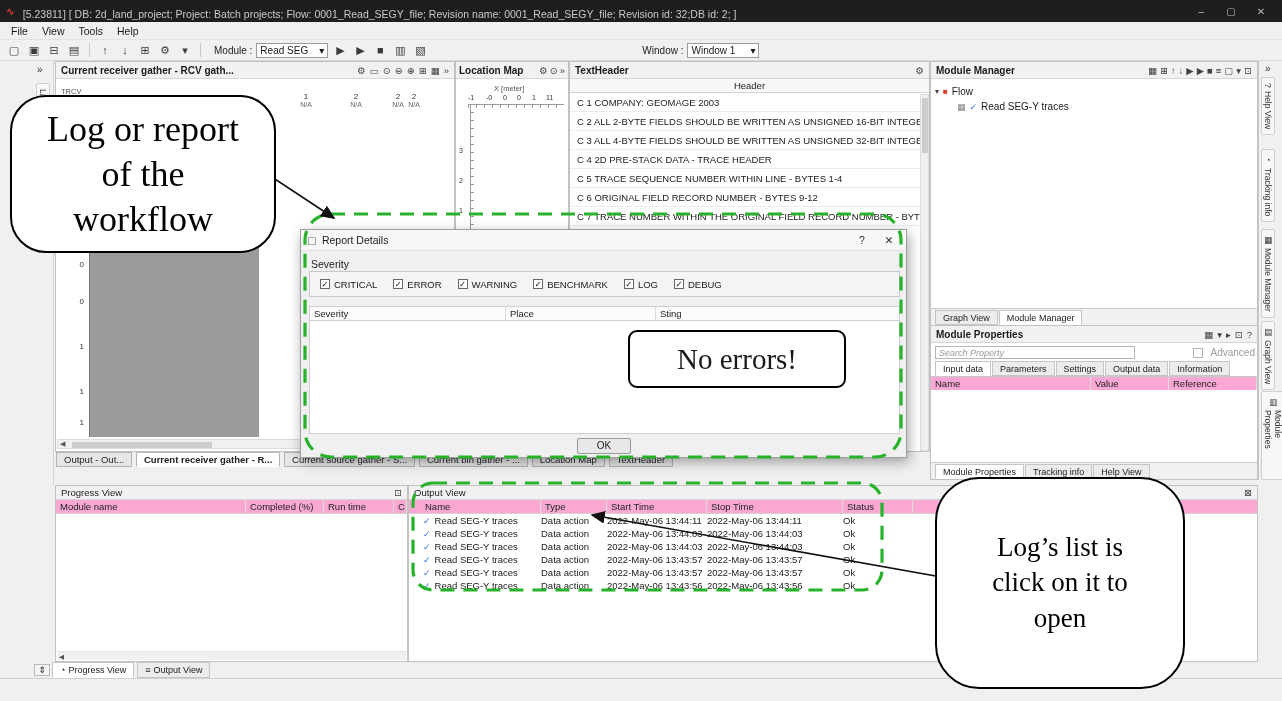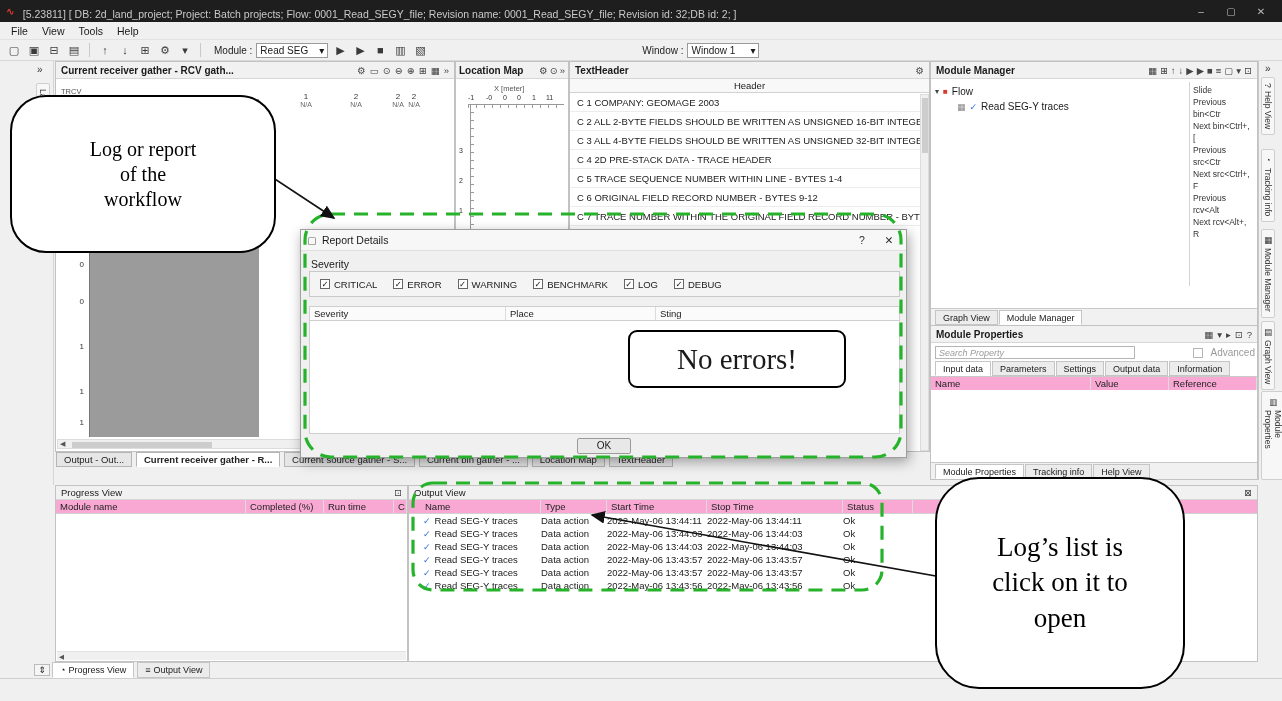--- a/index.html
+++ b/index.html
@@ -256,29 +256,20 @@
     <span style="font-size:8px;color:#444;">▾</span>
     <span style="color:var(--red);font-size:8px;">■</span>
     <span style="font-size:10px;">Flow</span>
   </div>
   <div class="abs" style="left:26px;top:39px;display:flex;align-items:center;gap:4px;">
     <span style="color:#888;font-size:9px;">▦</span>
     <span class="bluechk" style="margin:0;">✓</span>
     <span style="font-size:10px;">Read SEG-Y traces</span>
   </div>
 
-  <div class="abs" style="left:258px;top:20px;width:64px;height:204px;border-left:1px solid #d5d5d5;padding:2px 3px;font-size:8.5px;color:#333;line-height:12px;background:#fff;">
-    <div>Slide</div>
-    <div>Previous bin&lt;Ctr</div>
-    <div>Next bin&lt;Ctrl+, [</div>
-    <div>Previous src&lt;Ctr</div>
-    <div>Next src&lt;Ctrl+, F</div>
-    <div>Previous rcv&lt;Alt</div>
-    <div>Next rcv&lt;Alt+, R</div>
-  </div>
 
   <div class="abs" style="left:0;top:246px;width:326px;height:17px;background:#f1f1f1;border-top:1px solid #c9c9c9;padding-left:4px;display:flex;align-items:flex-end;">
     <span class="tabsm">Graph View</span>
     <span class="tabsm active">Module Manager</span>
   </div>
 </div>
 
 <div class="panel" style="left:930px;top:325px;width:328px;height:155px;">
   <div class="phead">
     <span class="ptitle">Module Properties</span>
@@ -493,21 +484,21 @@
     <marker id="ah" markerWidth="10" markerHeight="8" refX="8" refY="4" orient="auto">
       <path d="M0,0 L9,4 L0,8 z" fill="#111"></path>
     </marker>
   </defs>
   <rect x="305" y="214" width="596" height="243" rx="26" fill="none" stroke-width="3.2" stroke-dasharray="14 9" stroke="#26b32b"></rect>
   <rect x="413" y="483" width="469" height="107" rx="20" fill="none" stroke-width="3.2" stroke-dasharray="14 9" stroke="#26b32b"></rect>
   <line x1="243" y1="158" x2="334" y2="218" stroke="#111" stroke-width="1.6" marker-end="url(#ah)"></line>
   <line x1="992" y1="586" x2="592" y2="515" stroke="#111" stroke-width="1.6" marker-end="url(#ah)"></line>
 </svg>
 
-<div class="balloon" style="left:10px;top:95px;width:266px;height:158px;border-radius:36px;font-size:20px;line-height:1.25;">
+<div class="balloon" style="left:10px;top:95px;width:266px;height:158px;border-radius:36px;font-size:36px;line-height:1.25;">
   <div>Log or report</div>
   <div>of the</div>
   <div>workflow</div>
 </div>
 <div class="balloon" style="left:935px;top:477px;width:250px;height:212px;border-radius:44px;font-size:27px;line-height:1.3;border-width:2px;">
   <div>Log’s list is</div>
   <div>click on it to</div>
   <div>open</div>
 </div>
 

